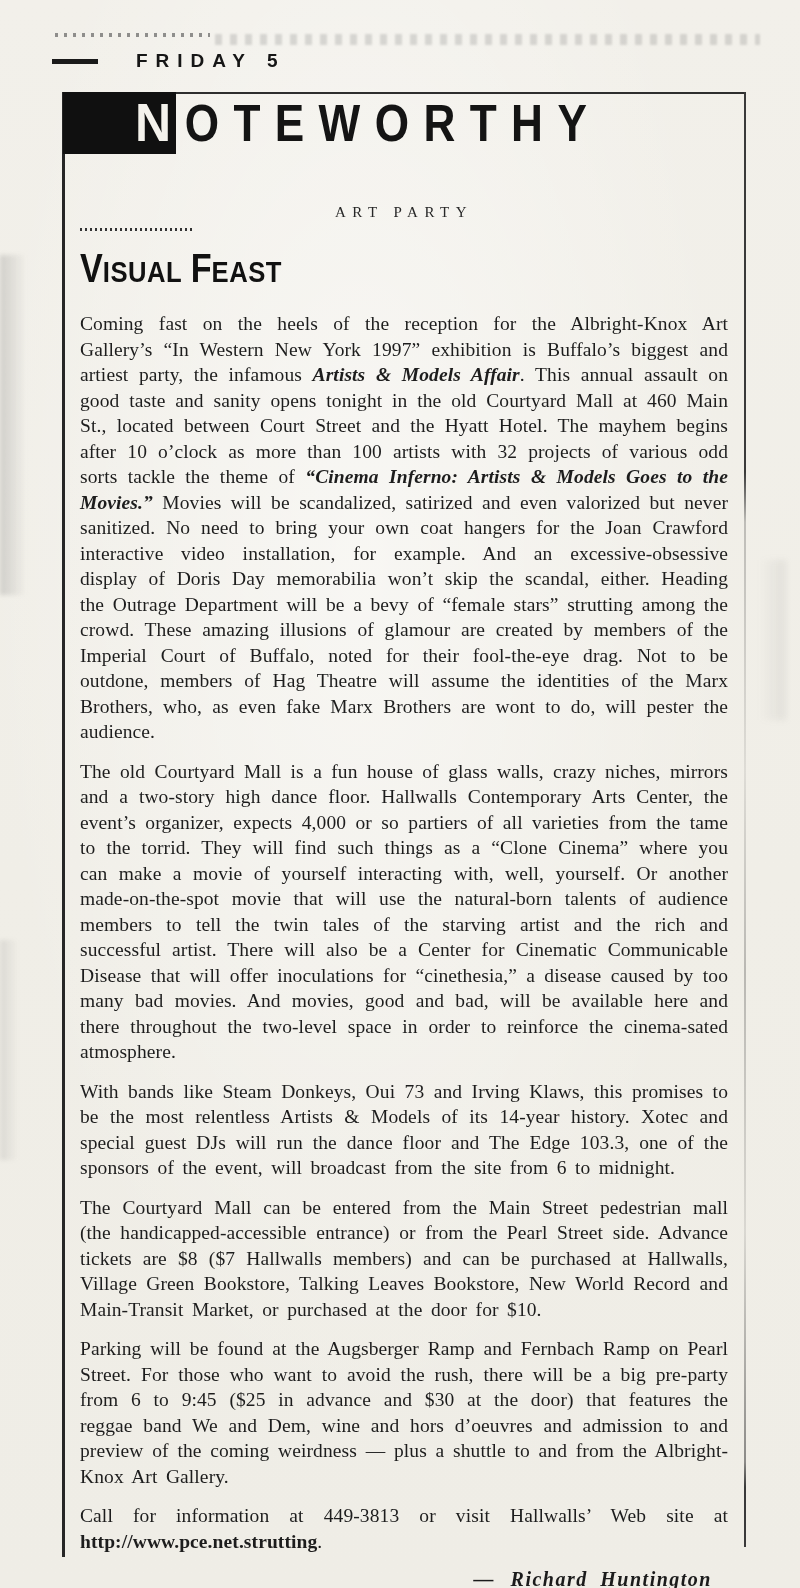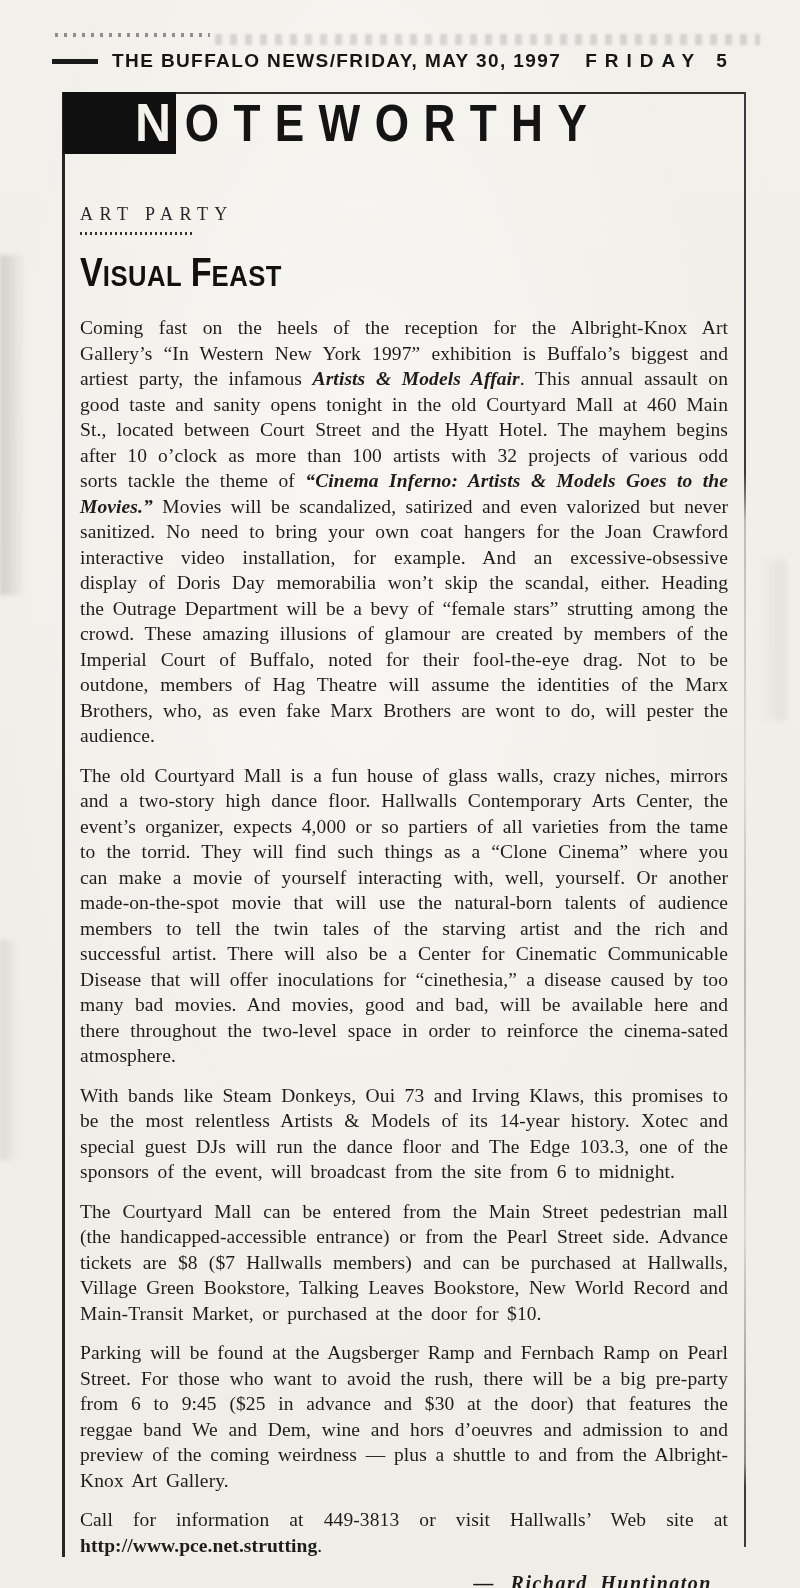--- a/index.html
+++ b/index.html
@@ -46,21 +46,21 @@
   .banner{position:absolute;left:63px;top:92px;height:62px;display:flex;align-items:stretch;}
   .banner-box{width:108px;background:#101010;display:flex;align-items:center;justify-content:flex-end;padding-right:5px;}
   .banner-n{font-family:"Liberation Sans",sans-serif;font-weight:bold;font-size:50px;line-height:1;
     color:#f4f2ec;display:inline-block;transform:scaleY(1.08);}
   .banner-rest{font-family:"Liberation Sans",sans-serif;font-weight:bold;font-size:46px;line-height:62px;
     letter-spacing:15px;color:#141414;display:inline-block;padding-left:9px;transform:scaleY(1.12) scaleX(.96);
     transform-origin:left center;white-space:nowrap;}
 
   
   .content{position:absolute;left:80px;top:196px;width:648px;}
-  .kicker{margin-top:8px;font-size:18px;letter-spacing:6.5px;color:#272727;font-family:"Liberation Serif",serif;}
+  .kicker{margin-top:8px;font-size:15px;letter-spacing:6.5px;color:#272727;font-family:"Liberation Serif",serif;text-align:center;}
   .kicker-rule{margin-top:7px;width:114px;height:3px;
     background:repeating-linear-gradient(90deg,#333 0 2px,transparent 2px 5px);}
   .headline{margin:16px 0 0 0;font-family:"Liberation Sans",sans-serif;font-weight:bold;color:#111;
     transform:scaleY(1.12) scaleX(.95);transform-origin:left top;white-space:nowrap;line-height:38px;}
   .hl-word{display:inline-block;}
   .hl-word + .hl-word{margin-left:9px;}
   .hl-init{font-size:36px;}
   .hl-rest{font-size:27px;letter-spacing:.5px;}
 
   .body-p{margin:0 0 14px 0;font-size:19.5px;line-height:25.5px;text-align:justify;
@@ -80,21 +80,20 @@
 <div class="scan">
 
   <div class="noise noise-top-dots"></div>
   <div class="noise noise-ghost"></div>
   <div class="noise noise-left"></div>
   <div class="noise noise-left2"></div>
   <div class="noise noise-right"></div>
 
   <div class="masthead">
     <span class="mast-dash"></span>
-    <span class="mast-title">THE BUFFALO NEWS/FRIDAY, MAY 30, 1997</span>
     <span class="mast-section">FRIDAY</span>
     <span class="mast-page">5</span>
   </div>
 
   <div class="frame-top"></div>
   <div class="frame-left"></div>
   <div class="frame-right"></div>
 
   <div class="banner">
     <span class="banner-box">

